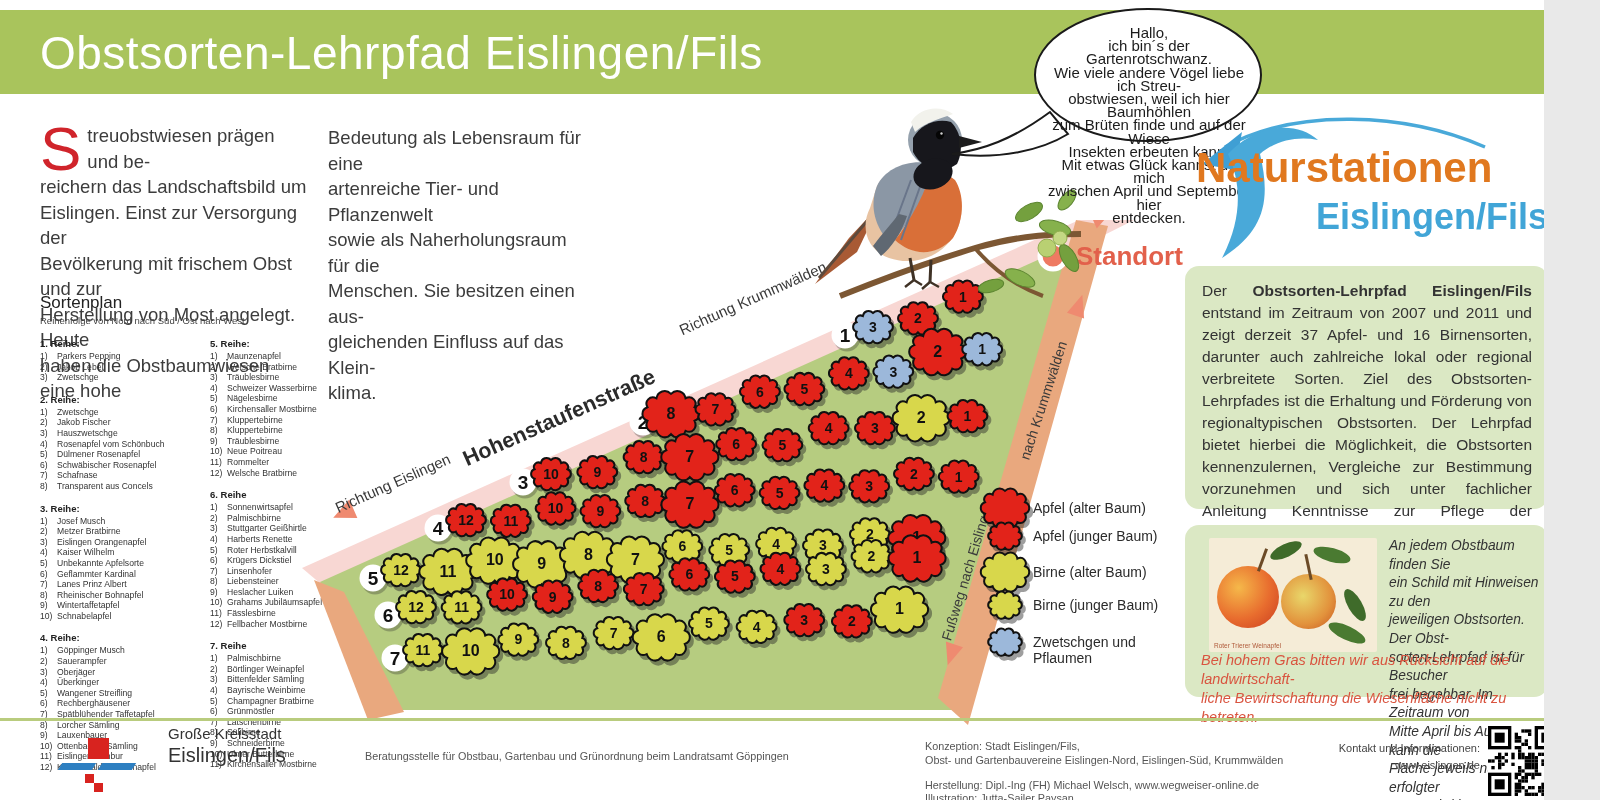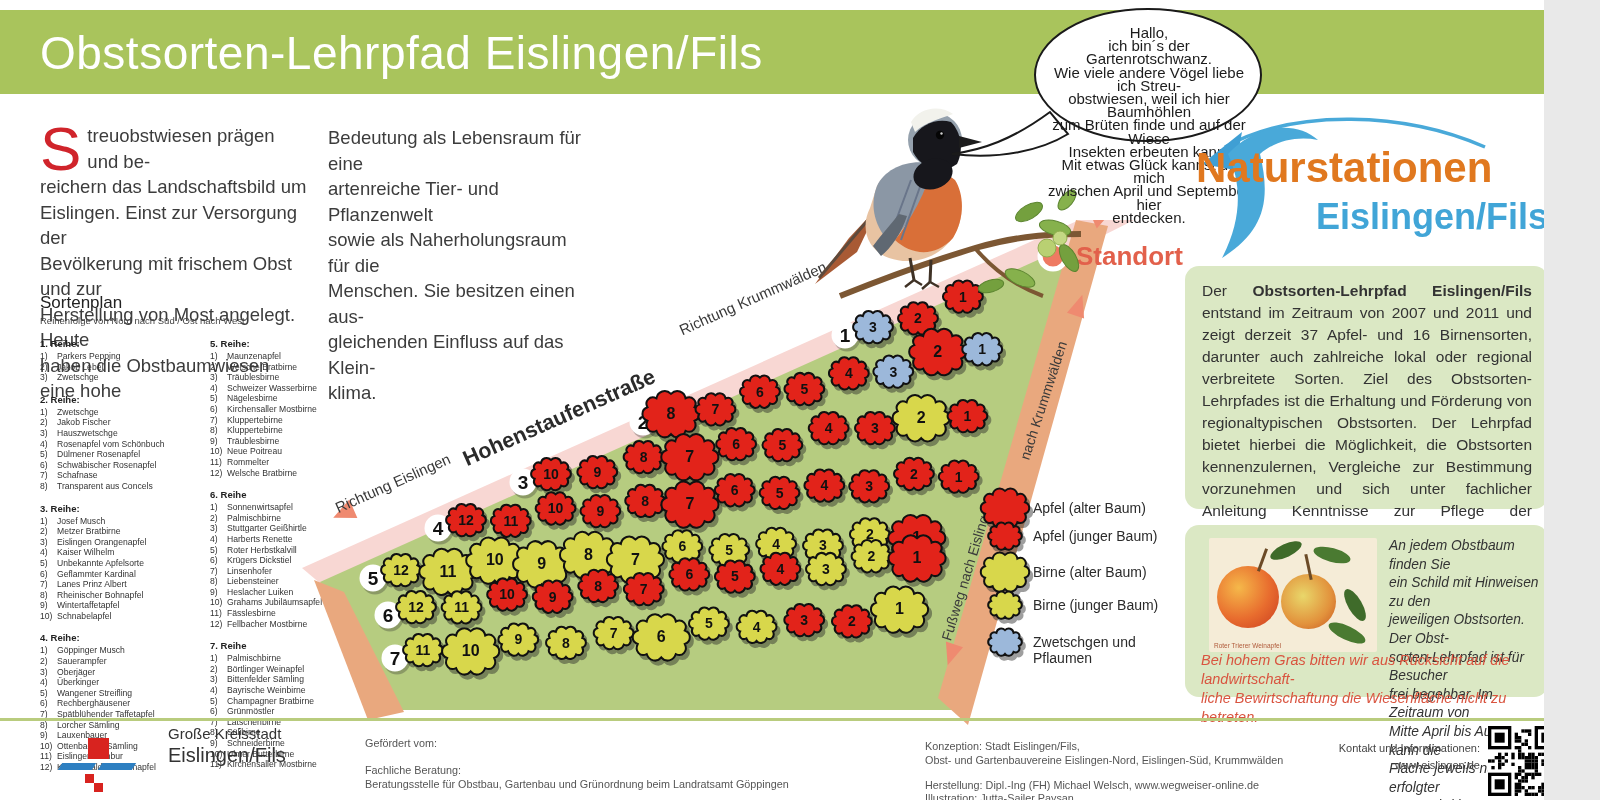--- a/index.html
+++ b/index.html
@@ -808,23 +808,21 @@
     <div class="abs" style="left:2px;top:28px;width:34px;height:7px;background:#2d7fc1;transform:skewX(-32deg);"></div>
     <div class="abs" style="left:42px;top:28px;width:34px;height:7px;background:#2d7fc1;transform:skewX(-32deg);"></div>
     <div class="abs" style="left:27px;top:39px;width:9px;height:9px;background:#d8231f;"></div>
     <div class="abs" style="left:36px;top:48px;width:9px;height:9px;background:#d8231f;"></div>
   </div>
   <div class="abs" style="left:168px;top:725px;color:#333;">
     <div style="font-size:15px;">Große Kreisstadt</div>
     <div style="font-size:20px;margin-top:2px;">Eislingen/Fils</div>
   </div>
   <div class="abs foot-small" style="left:365px;top:737px;">
-    <div>Gefördert vom:</div>
     <div style="height:13px;"></div>
-    <div>Fachliche Beratung:</div>
     <div>Beratungsstelle für Obstbau, Gartenbau und Grünordnung beim Landratsamt Göppingen</div>
   </div>
   <div class="abs foot-small" style="left:925px;top:740px;">
     <div>Konzeption: Stadt Eislingen/Fils,</div>
     <div>Obst- und Gartenbauvereine Eislingen-Nord, Eislingen-Süd, Krummwälden</div>
     <div style="height:11px;"></div>
     <div>Herstellung: Dipl.-Ing (FH) Michael Welsch, www.wegweiser-online.de</div>
     <div>Illustration: Jutta-Sailer Paysan</div>
   </div>
   <div class="abs" style="left:1280px;top:740px;width:200px;text-align:right;font-size:11px;line-height:17px;color:#444;">

